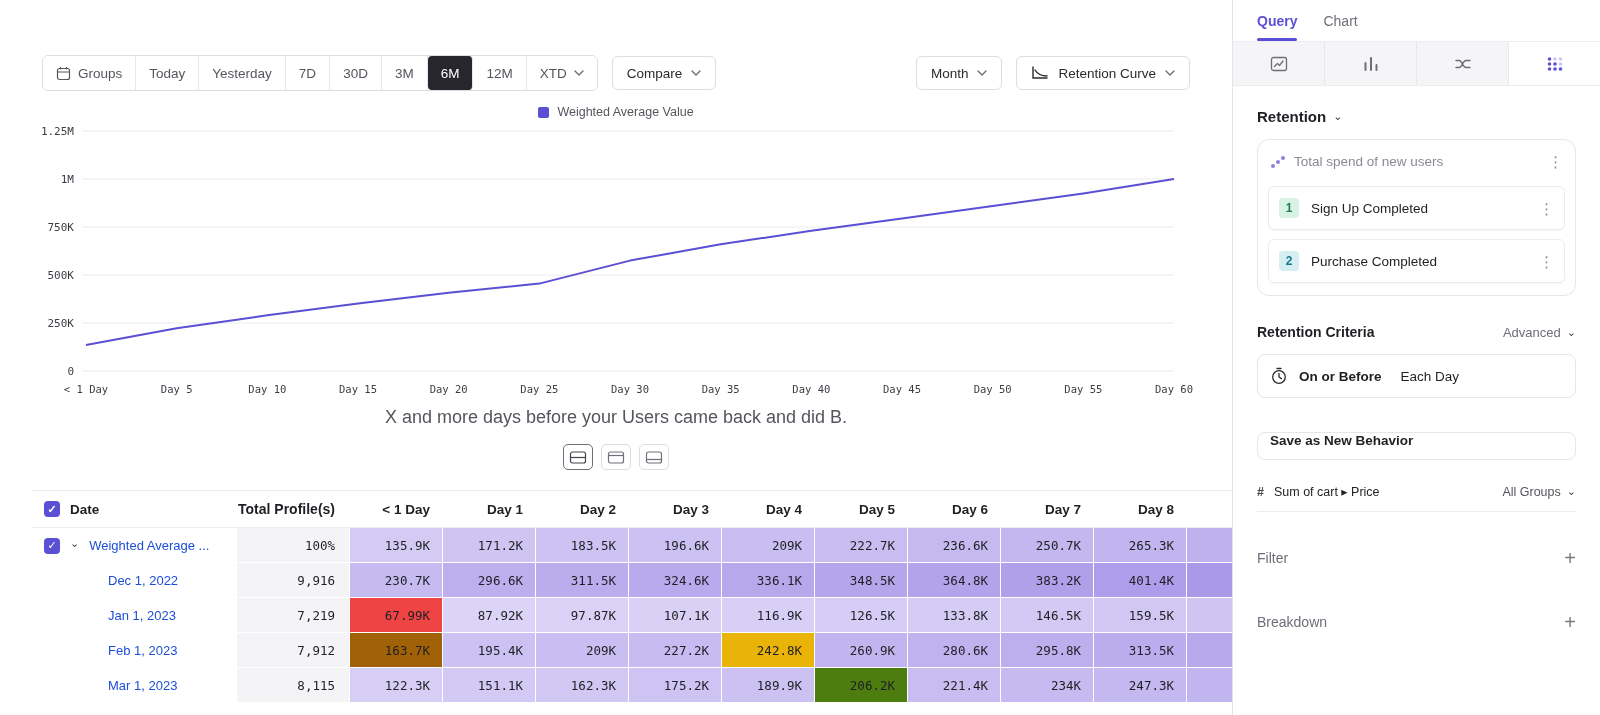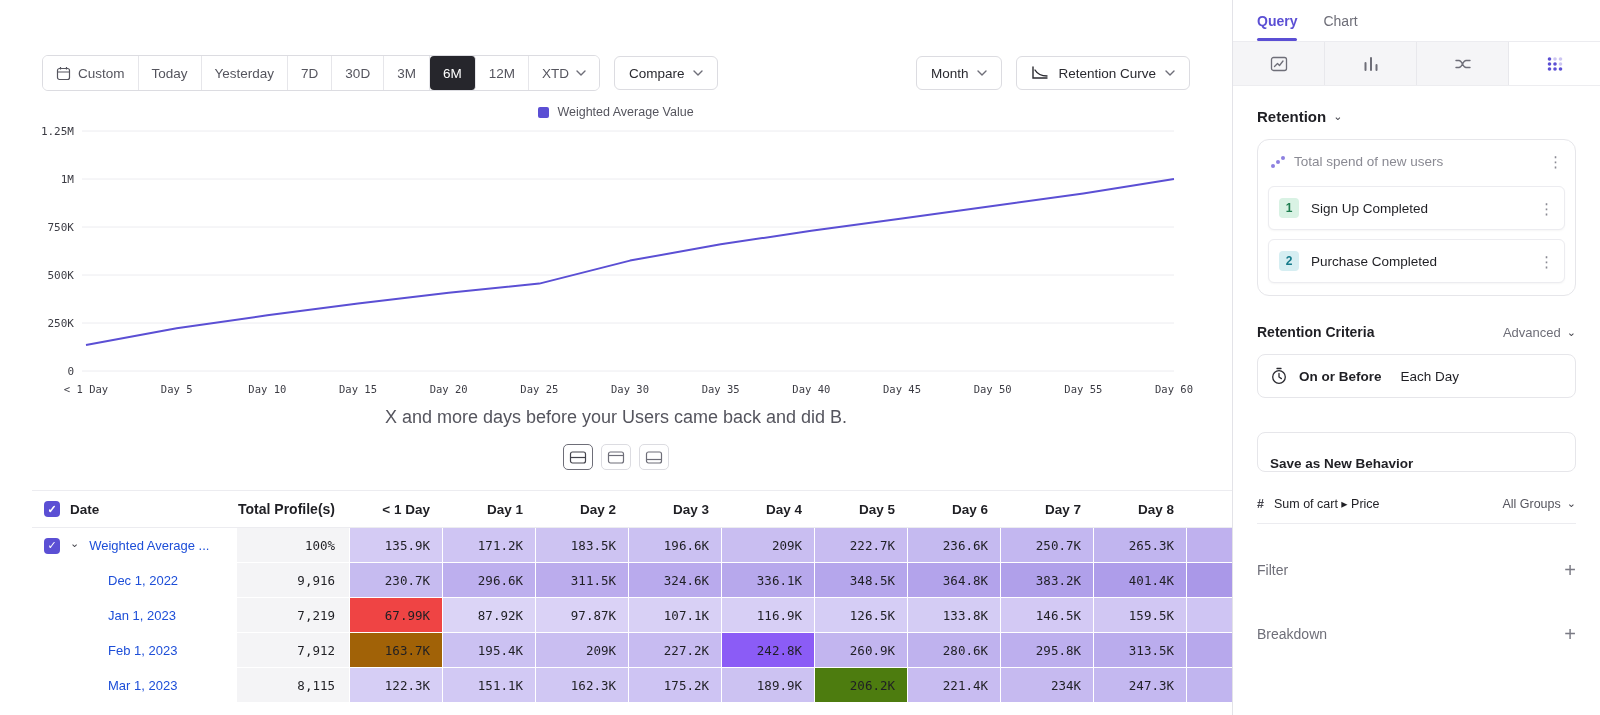--- a/index.html
+++ b/index.html
@@ -78,21 +78,21 @@
   .badge-1{background:#d9f2e4;color:#1d7d4f}
   .badge-2{background:#d6eef2;color:#147a8a}
   .step-label{flex:1;font-size:13.5px}
   .criteria-row{display:flex;justify-content:space-between;align-items:center;margin-top:28px}
   .criteria-title{font-size:14px;font-weight:bold}
   .advanced{display:flex;align-items:center;gap:6px;font-size:13px;color:#6e6e78;cursor:pointer}
   .timing-row{display:flex;align-items:center;gap:11px;height:44px;padding:0 12px;margin-top:14px;
     border:1px solid #e6e6ea;border-radius:8px;cursor:pointer}
   .timing-mode{font-size:13.5px;font-weight:bold}
   .timing-freq{font-size:13.5px;margin-left:8px}
-  .save-row{display:flex;align-items:flex-end;height:40px;padding:0 12px;margin-top:34px;border:1px solid #e6e6ea;
+  .save-row{display:flex;align-items:flex-start;height:28px;padding:0 12px;margin-top:34px;border:1px solid #e6e6ea;
     border-radius:8px;font-size:13.5px;font-weight:bold;cursor:pointer}
   .measure-row{display:flex;align-items:center;gap:10px;height:40px;margin-top:12px;
     border-bottom:1px solid var(--border-lt);font-size:12.5px;cursor:pointer}
   .measure-sym{color:#44444c;font-weight:bold}
   .measure-groups{margin-left:auto;display:flex;align-items:center;gap:6px;color:var(--txt2)}
   .addable{display:flex;justify-content:space-between;align-items:center;margin-top:36px}
   .addable .lbl{font-size:14px;color:#6e6e78}
   .plus{font-size:20px;color:#7a7a84;cursor:pointer;font-weight:normal;line-height:1}
   .bd{margin-top:44px}
 </style>
@@ -104,21 +104,21 @@
   <div class="main">
 
     <div class="toolbar">
       <div class="left-controls">
         <div class="preset-group">
             <button class="preset">
               <svg width="15" height="15" viewBox="0 0 15 15" fill="none">
                 <rect x="1.5" y="2.5" width="12" height="11" rx="2" stroke="#55555e" stroke-width="1.2"></rect>
                 <path d="M1.5 6h12M4.5 1v2.5M10.5 1v2.5" stroke="#55555e" stroke-width="1.2"></path>
               </svg>
-              <span>Custom</span>
+              <span>Groups</span>
             </button>
             <button class="preset">
               <span>Today</span>
             </button>
             <button class="preset">
               <span>Yesterday</span>
             </button>
             <button class="preset">
               <span>7D</span>
             </button>
@@ -299,21 +299,21 @@
         <div class="trow">
           <div class="c-date">
             <span class="indent"></span>
             <span class="rowlbl">Feb 1, 2023</span>
           </div>
           <div class="c-prof mono">7,912</div>
           <div class="c-val mono" style="background: #a16207; text-align: right;">163.7K</div>
           <div class="c-val mono" style="background: rgb(203, 193, 242);">195.4K</div>
           <div class="c-val mono" style="background: rgb(201, 190, 241);">209K</div>
           <div class="c-val mono" style="background: rgb(199, 187, 241);">227.2K</div>
-          <div class="c-val mono" style="background: #8b5cf6; padding-left: 27px;">242.8K</div>
+          <div class="c-val mono" style="background: #eab308; padding-left: 27px;">242.8K</div>
           <div class="c-val mono" style="background: rgb(194, 181, 239);">260.9K</div>
           <div class="c-val mono" style="background: rgb(191, 178, 238);">280.6K</div>
           <div class="c-val mono" style="background: rgb(189, 175, 238);">295.8K</div>
           <div class="c-val mono" style="background: rgb(186, 172, 237);">313.5K</div>
           <div class="c-sliver" style="background: rgb(183, 168, 236);"></div>
         </div>
         <div class="trow">
           <div class="c-date">
             <span class="indent"></span>
             <span class="rowlbl">Mar 1, 2023</span>

